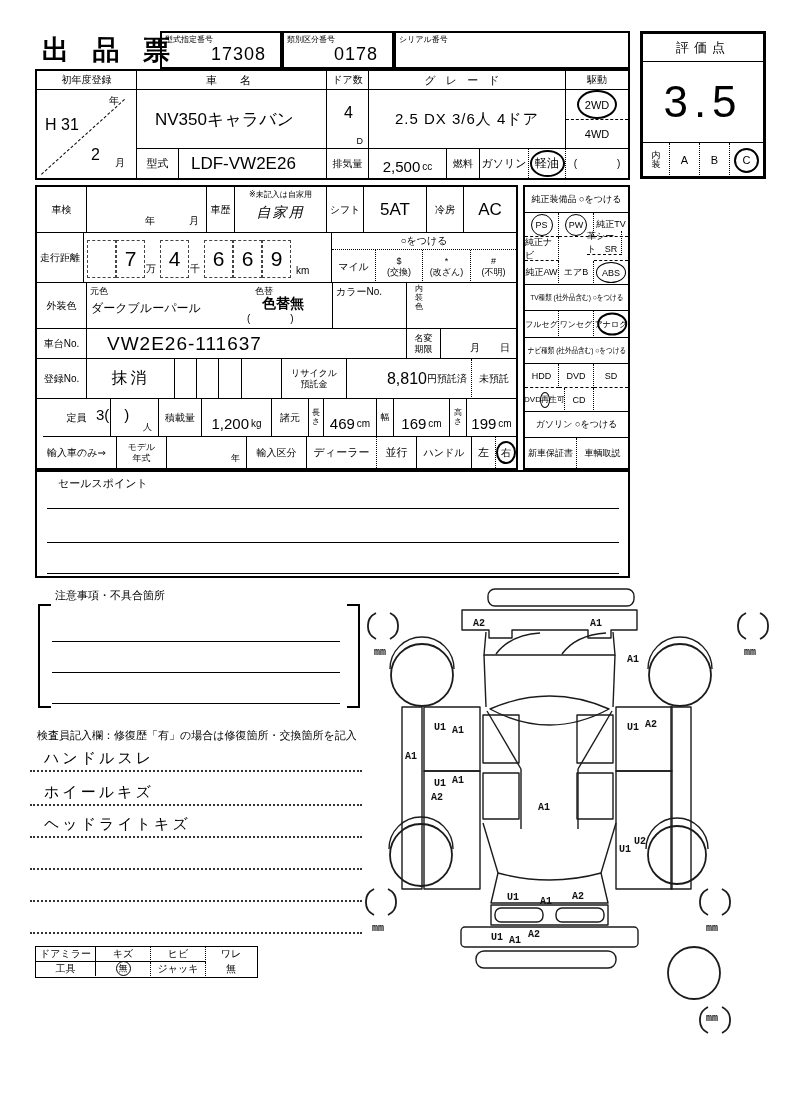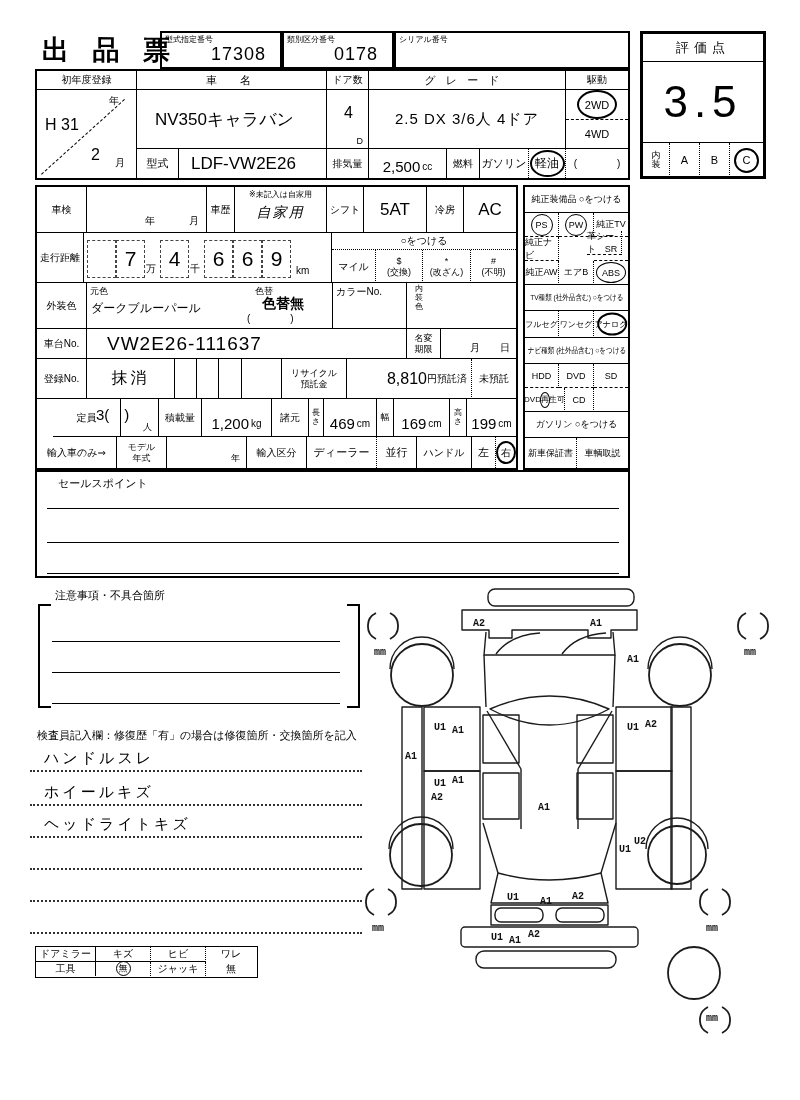--- a/index.html
+++ b/index.html
@@ -178,21 +178,21 @@
   <div class="cell br bb" style="left:182px;top:172px;width:23px;height:40px;"></div>
   <div class="cell br bb" style="left:205px;top:172px;width:40px;height:40px;"></div>
   <div class="cell cc pre f9 br bb" style="left:245px;top:172px;width:65px;height:40px;text-align:center;line-height:1.2;">リサイクル
 預託金</div>
   <div class="cell bb brd" style="left:310px;top:172px;width:125px;height:40px;display:flex;align-items:center;justify-content:flex-end;padding-right:4px;">
     <span class="f16">8,810</span>
     <span class="f10">円預託済</span>
   </div>
   <div class="cell cc f10 bb" style="left:435px;top:172px;width:44px;height:40px;">未預託</div>
 
-  <div class="cell cc f10 br bb" style="left:16px;top:212px;width:68px;height:38px;">定員</div>
+  <div class="cell cc f10 br bb" style="left:6px;top:212px;width:68px;height:38px;">定員</div>
   <div class="cell br bb" style="left:47px;top:212px;width:75px;height:38px;">
     <span class="abs f15" style="left:12px;top:7px;">3(　)</span>
     <span class="abs f9" style="right:6px;bottom:2px;">人</span>
   </div>
   <div class="cell cc f10 br bb" style="left:122px;top:212px;width:43px;height:38px;">積載量</div>
   <div class="cell ce br bb" style="left:165px;top:212px;width:70px;height:38px;padding-bottom:4px;">
     <span class="f15">1,200</span>
     <span class="unit">kg</span>
   </div>
   <div class="cell cc f10 br bb" style="left:235px;top:212px;width:37px;height:38px;">諸元</div>

